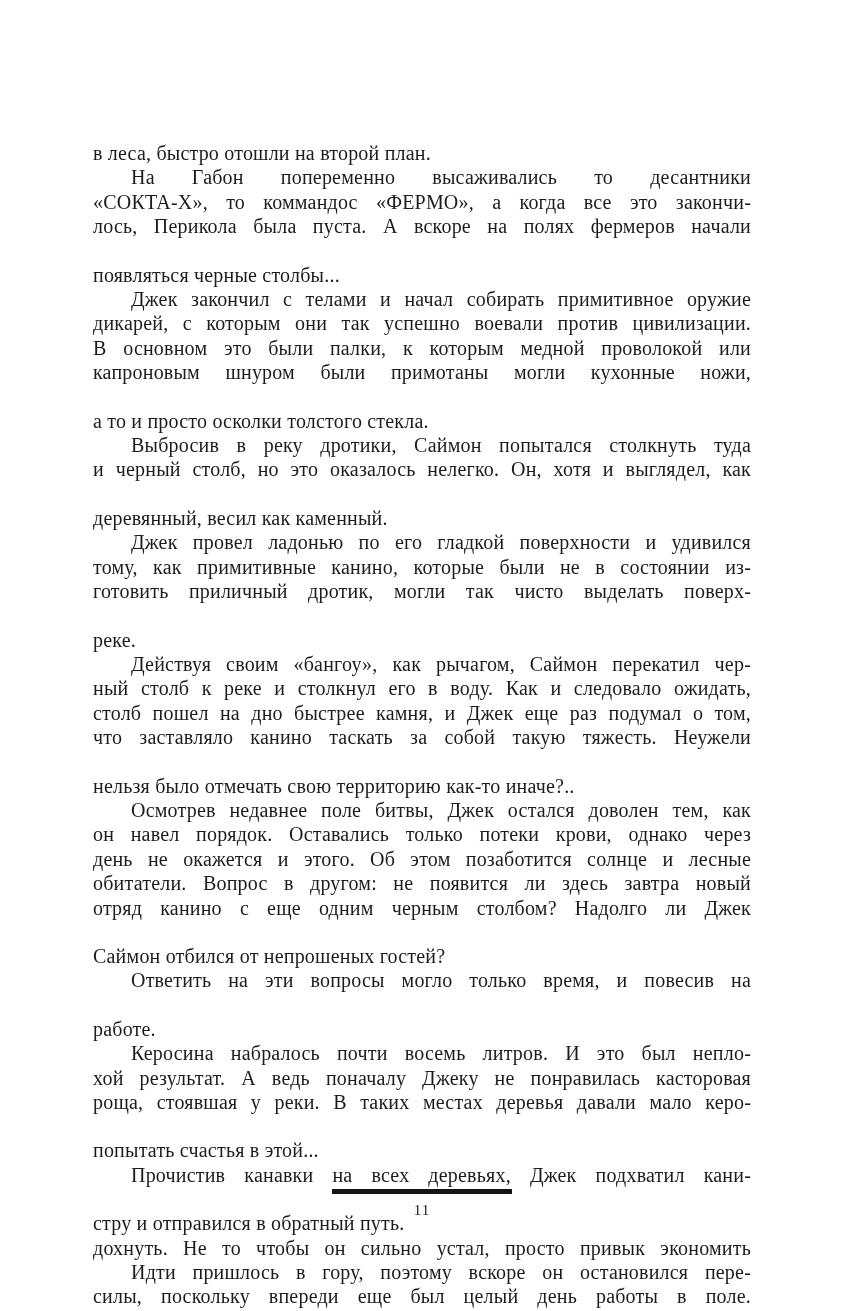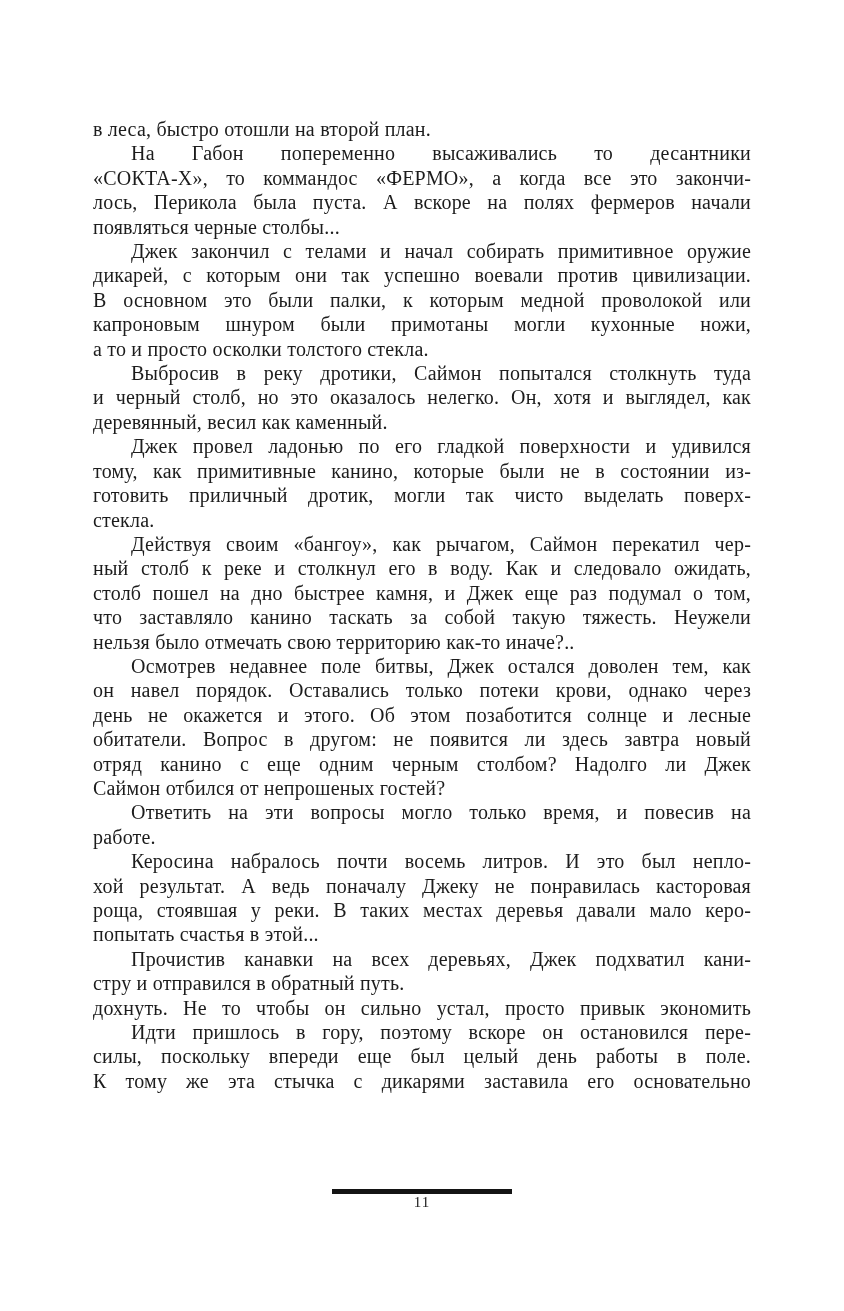--- a/index.html
+++ b/index.html
@@ -29,36 +29,38 @@
   }
   .paragraph { margin: 0; padding: 0; }
   .line {
     text-align: justify;
     text-align-last: justify;
     white-space: normal;
   }
   .line.last {
     text-align: left;
     text-align-last: left;
+    margin-top: 24px;
   }
   .line.indent { text-indent: 38px; }
   .footer {
     position: absolute;
     left: 93px;
     top: 1189px;
     width: 658px;
     text-align: center;
   }
   .rule {
     width: 180px;
     height: 5px;
     background: #141414;
     margin: 0 auto;
   }
   .page-number {
+    margin-top: 8px;
     font-size: 15px;
     letter-spacing: 1px;
     color: #222222;
   }
 </style>
 </head>
 <body>
 
 <div class="page">
   <div class="text-block" id="text-block">
@@ -80,21 +82,21 @@
       </div>
       <div class="paragraph">
         <div class="line indent">Выбросив в реку дротики, Саймон попытался столкнуть туда</div>
         <div class="line">и черный столб, но это оказалось нелегко. Он, хотя и выглядел, как</div>
         <div class="line last">деревянный, весил как каменный.</div>
       </div>
       <div class="paragraph">
         <div class="line indent">Джек провел ладонью по его гладкой поверхности и удивился</div>
         <div class="line">тому, как примитивные канино, которые были не в состоянии из-</div>
         <div class="line">готовить приличный дротик, могли так чисто выделать поверх-</div>
-        <div class="line last">стекла.</div>
+        <div class="line last">реке.</div>
       </div>
       <div class="paragraph">
         <div class="line indent">Действуя своим «бангоу», как рычагом, Саймон перекатил чер-</div>
         <div class="line">ный столб к реке и столкнул его в воду. Как и следовало ожидать,</div>
         <div class="line">столб пошел на дно быстрее камня, и Джек еще раз подумал о том,</div>
         <div class="line">что заставляло канино таскать за собой такую тяжесть. Неужели</div>
         <div class="line last">нельзя было отмечать свою территорию как-то иначе?..</div>
       </div>
       <div class="paragraph">
         <div class="line indent">Осмотрев недавнее поле битвы, Джек остался доволен тем, как</div>

